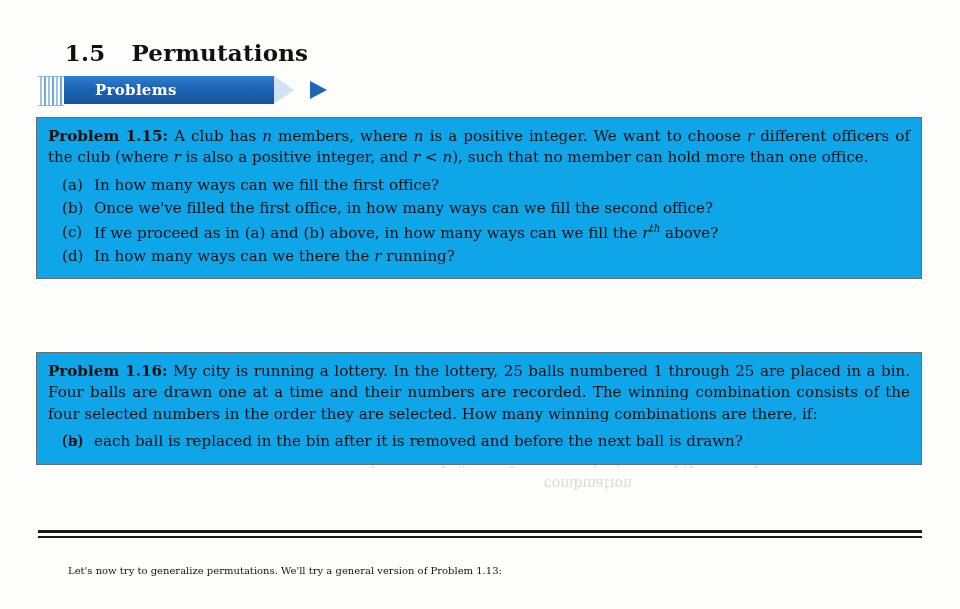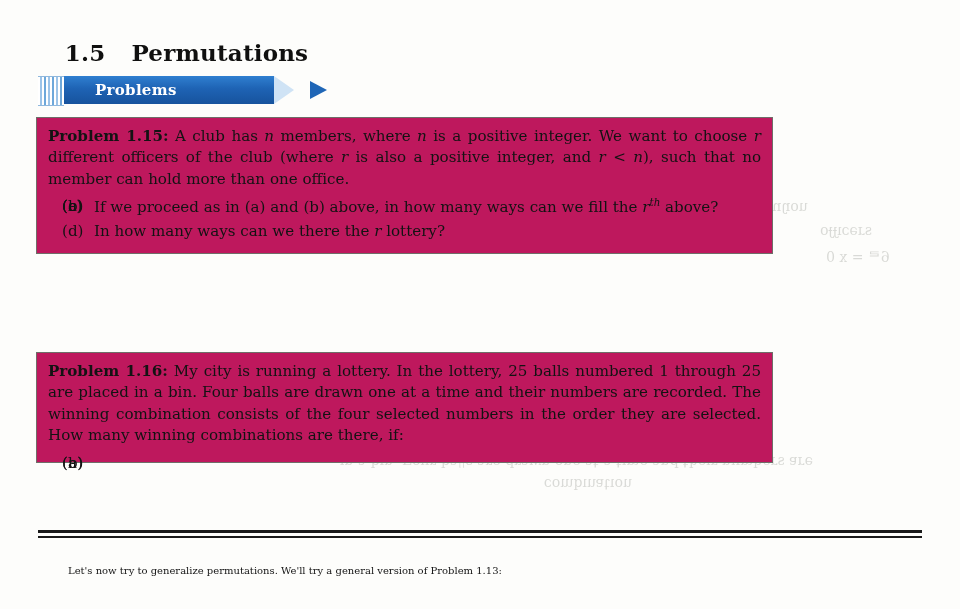--- a/index.html
+++ b/index.html
@@ -88,22 +88,22 @@
     width: 0; height: 0;
     border-top: 9px solid transparent;
     border-bottom: 9px solid transparent;
     border-left: 17px solid #1f66b6;
   }
 
   
   .pbox {
     position: absolute;
     left: 36px;
-    width: 737px;
-    background: #be185d;
+    width: 886px;
+    background: #0ea5e9;
     border: 1px solid #6e6e68;
     box-sizing: border-box;
     padding: 8px 11px 10px 11px;
   }
   #pbox-115 { top: 117px; }
   #pbox-116 { top: 352px; }
 
   .pbody {
     font-family: "DejaVu Serif", serif;
     font-size: 15.1px;
@@ -191,44 +191,44 @@
   <div class="ghost" style="left:340px; top:430px;">ʎɹǝʇʇoן ɐ ƃuıuunɹ sı ʎʇıɔ ʎW :9ƖˑƖ ɯǝןqoɹԀ</div>
   <div class="ghost" style="left:340px; top:452px;">ǝɹɐ sɹǝqɯnu ɹıǝɥʇ puɐ ǝɯıʇ ɐ ʇɐ ǝuo uʍɐɹp ǝɹɐ sןןɐq ɹnoℲ ˑuıq ɐ uı</div>
   <div class="ghost" style="left:544px; top:474px;">uoıʇɐuıqɯoɔ</div>
 
   <div class="pbox" id="pbox-115">
     <div class="pbody">
       <b>Problem 1.15:</b><span> A club has </span><span class="it">n</span><span> members, where </span><span class="it">n</span><span> is a positive integer. We want to choose </span><span class="it">r</span><span> different officers of the club (where </span><span class="it">r</span><span> is also a positive integer, and </span><span class="it">r &lt; n</span><span>), such that no member can hold more than one office.</span>
     </div>
     <ul class="plist">
       <li>
-        <span class="lbl">(a)</span>
-      </li>
-      <li>
-        <span class="lbl">(b)</span>
+        <span class="lbl">(a)</span><span>In how many ways can we fill the first office?</span>
+      </li>
+      <li>
+        <span class="lbl">(b)</span><span>Once we've filled the first office, in how many ways can we fill the second office?</span>
       </li>
       <li>
         <span class="lbl">(c)</span><span>If we proceed as in (a) and (b) above, in how many ways can we fill the </span><span class="it">r</span><sup>th</sup><span> above?</span>
       </li>
       <li>
-        <span class="lbl">(d)</span><span>In how many ways can we there the </span><span class="it">r</span><span> lottery?</span>
+        <span class="lbl">(d)</span><span>In how many ways can we there the </span><span class="it">r</span><span> running?</span>
       </li>
     </ul>
   </div>
 
   <div class="pbox" id="pbox-116">
     <div class="pbody">
       <b>Problem 1.16:</b><span> My city is running a lottery. In the lottery, 25 balls numbered 1 through 25 are placed in a bin. Four balls are drawn one at a time and their numbers are recorded. The winning combination consists of the four selected numbers in the order they are selected. How many winning combinations are there, if:</span>
     </div>
     <ul class="plist">
       <li>
         <span class="lbl">(a)</span>
       </li>
       <li>
-        <span class="lbl">(b)</span>
+        <span class="lbl">(b)</span><span>each ball is replaced in the bin after it is removed and before the next ball is drawn?</span>
       </li>
     </ul>
   </div>
 
   <div class="rule-wrap">
     <div class="rule-a"></div>
     <div class="rule-gap"></div>
     <div class="rule-b"></div>
   </div>
 

